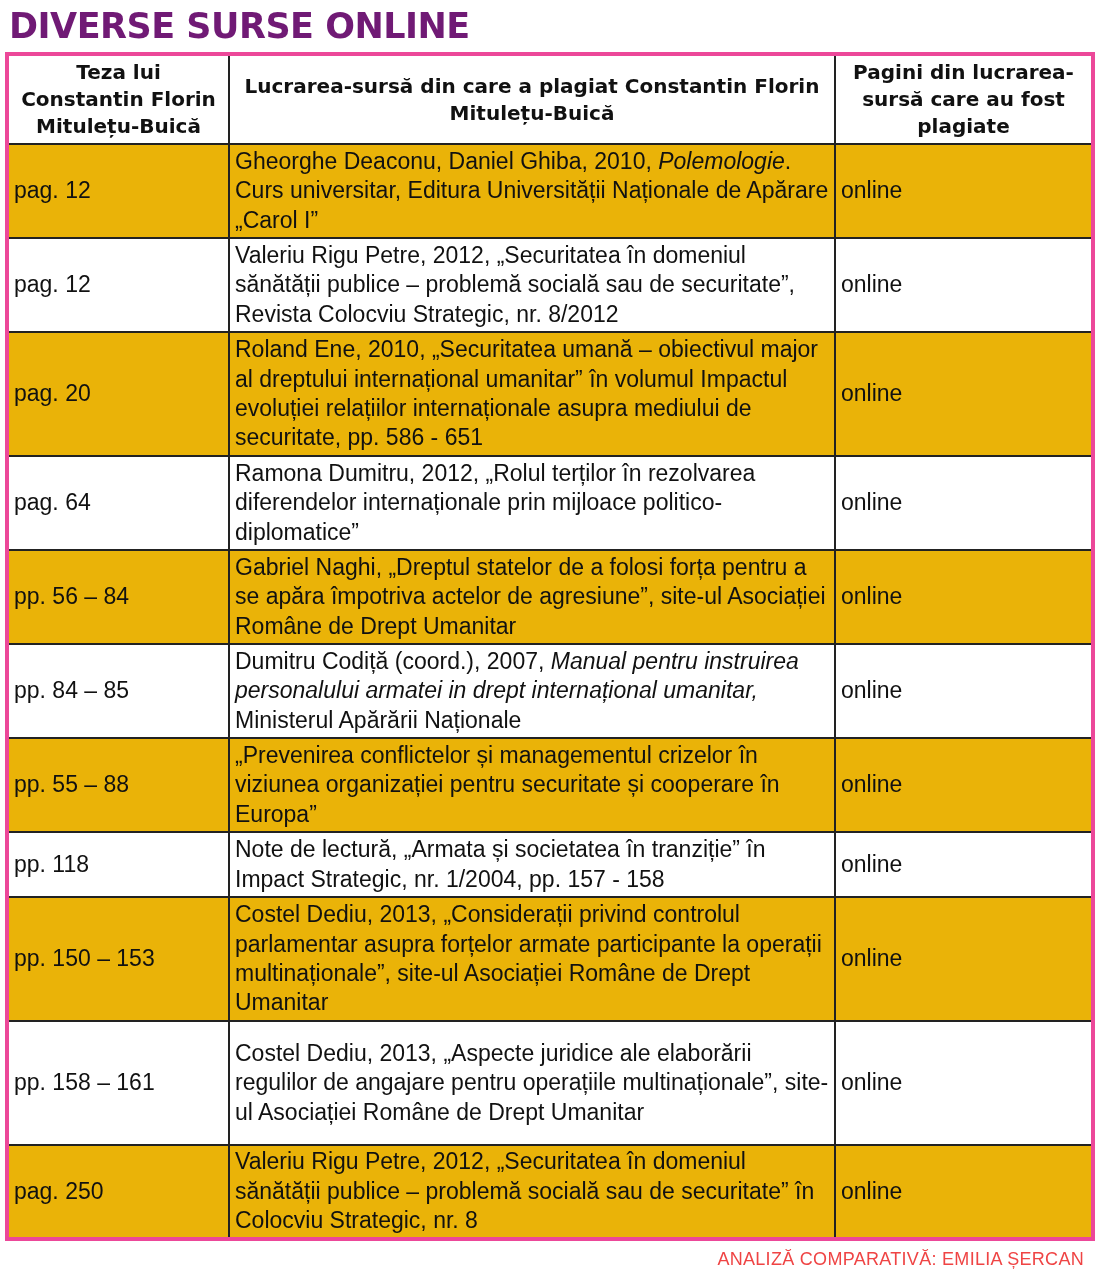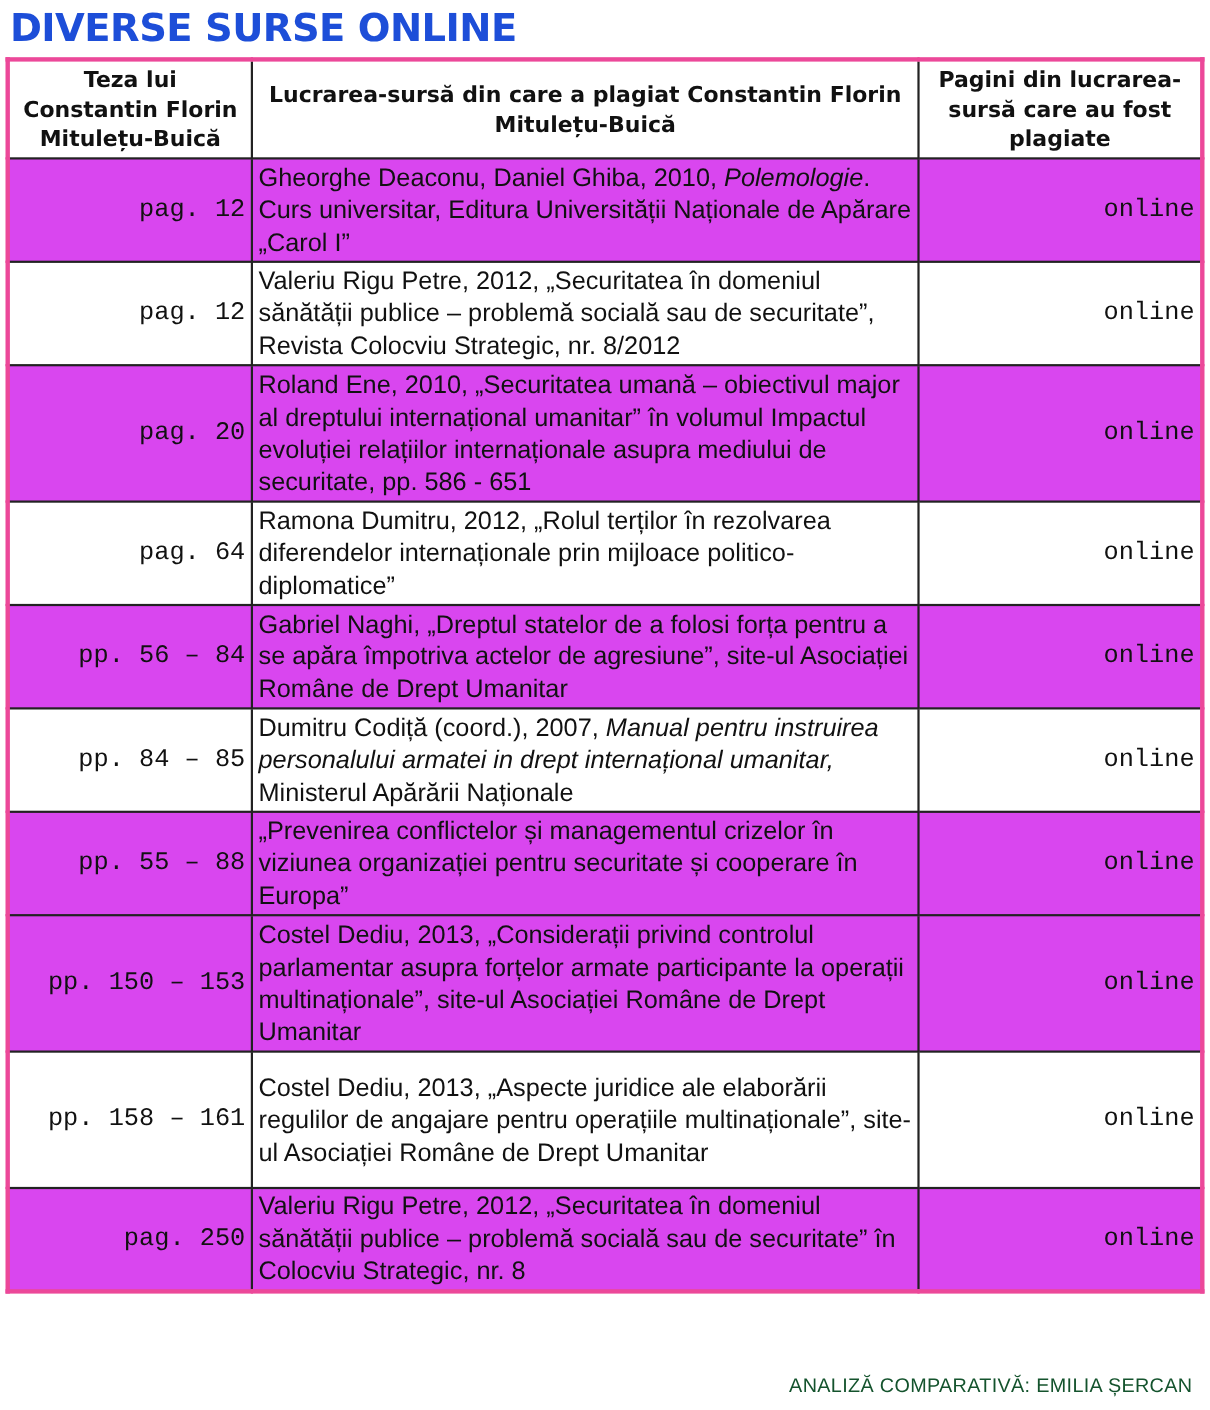--- a/index.html
+++ b/index.html
@@ -1,28 +1,28 @@
 <!DOCTYPE html>
 <html><head>
 <meta charset="utf-8">
 <style>
   html, body { margin: 0; padding: 0; background: #ffffff; }
   body { width: 1100px; height: 1282px; position: relative; font-family: "Liberation Sans", "DejaVu Sans", sans-serif; color: #111; overflow: hidden; }
-  .title { position: absolute; left: 9px; top: 4px; font-family: "DejaVu Sans", sans-serif; font-weight: bold; font-size: 35px; color: #1d4ed8; letter-spacing: -0.5px; line-height: 44px; }
+  .title { position: absolute; left: 9px; top: 4px; font-family: "DejaVu Sans", sans-serif; font-weight: bold; font-size: 35px; color: #701a75; letter-spacing: -0.5px; line-height: 44px; }
   table { position: absolute; left: 5px; top: 52px; width: 1086px; border-collapse: collapse; border: 4px solid #ec4899; table-layout: fixed; }
   col.c1 { width: 222px; } col.c2 { width: 606px; } col.c3 { width: 258px; }
   th, td { border: 2px solid #222; padding: 0 5px; vertical-align: middle; }
   th { font-weight: bold; font-family: "DejaVu Sans", sans-serif; font-size: 20px; line-height: 27px; text-align: center; height: 87px; background: #fff; }
   td { font-size: 23px; line-height: 29.4px; }
-  td.pg, td.on { text-align: right; font-family: Liberation Mono, monospace; }
+  td.pg, td.on { text-align: left; }
   td.src { text-align: left; padding-left: 5px; }
-  tr.shaded td { background: #d946ef; }
+  tr.shaded td { background: #eab308; }
   tr.plain td { background: #ffffff; }
   em { font-style: italic; }
-  .credit { position: absolute; right: 16px; top: 1249px; font-family: "Liberation Sans", sans-serif; font-size: 18px; color: #14532d; letter-spacing: 0.3px; }
+  .credit { position: absolute; right: 16px; top: 1249px; font-family: "Liberation Sans", sans-serif; font-size: 18px; color: #ef4444; letter-spacing: 0.3px; }
 </style>
 </head>
 <body>
 
 <div class="title">DIVERSE SURSE ONLINE</div>
 
 <table>
   <colgroup>
       <col class="c1">
       <col class="c2">
@@ -64,20 +64,25 @@
       <tr class="plain" style="height: 94px;">
         <td class="pg">pp. 84 – 85</td>
         <td class="src"><span>Dumitru Codiță (coord.), 2007, </span><em>Manual pentru instruirea personalului armatei in drept internațional umanitar,</em><span> Ministerul Apărării Naționale</span></td>
         <td class="on">online</td>
       </tr>
       <tr class="shaded" style="height: 94px;">
         <td class="pg">pp. 55 – 88</td>
         <td class="src"><span>„Prevenirea conflictelor și managementul crizelor în viziunea organizației pentru securitate și cooperare în Europa”</span><em></em><span></span></td>
         <td class="on">online</td>
       </tr>
+      <tr class="plain" style="height: 65px;">
+        <td class="pg">pp. 118</td>
+        <td class="src"><span>Note de lectură, „Armata și societatea în tranziție” în Impact Strategic, nr. 1/2004, pp. 157 - 158</span><em></em><span></span></td>
+        <td class="on">online</td>
+      </tr>
       <tr class="shaded" style="height: 124px;">
         <td class="pg">pp. 150 – 153</td>
         <td class="src"><span>Costel Dediu, 2013, „Considerații privind controlul parlamentar asupra forțelor armate participante la operații multinaționale”, site-ul Asociației Române de Drept Umanitar</span><em></em><span></span></td>
         <td class="on">online</td>
       </tr>
       <tr class="plain" style="height: 124px;">
         <td class="pg">pp. 158 – 161</td>
         <td class="src"><span>Costel Dediu, 2013, „Aspecte juridice ale elaborării regulilor de angajare pentru operațiile multinaționale”, site-ul Asociației Române de Drept Umanitar</span><em></em><span></span></td>
         <td class="on">online</td>
       </tr>

